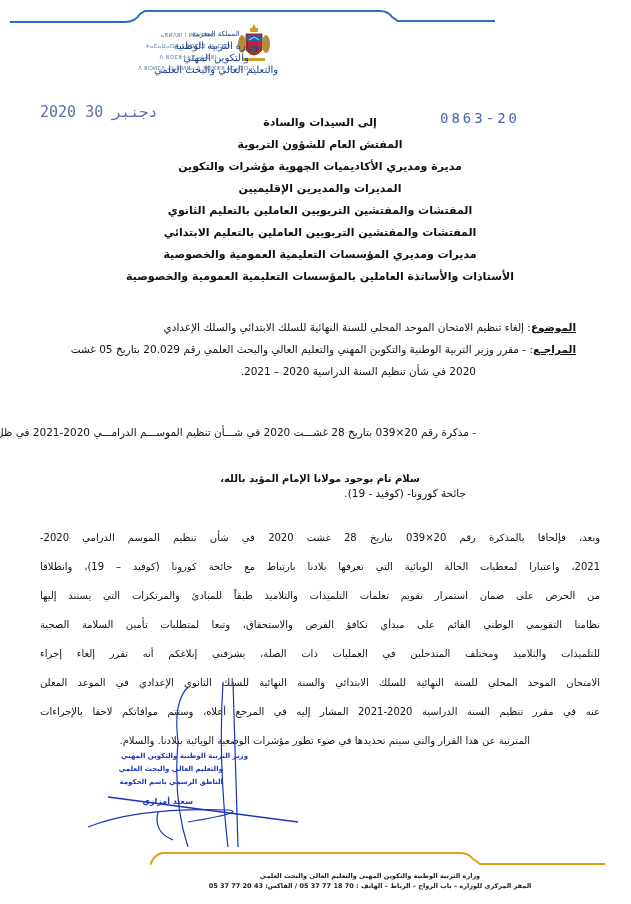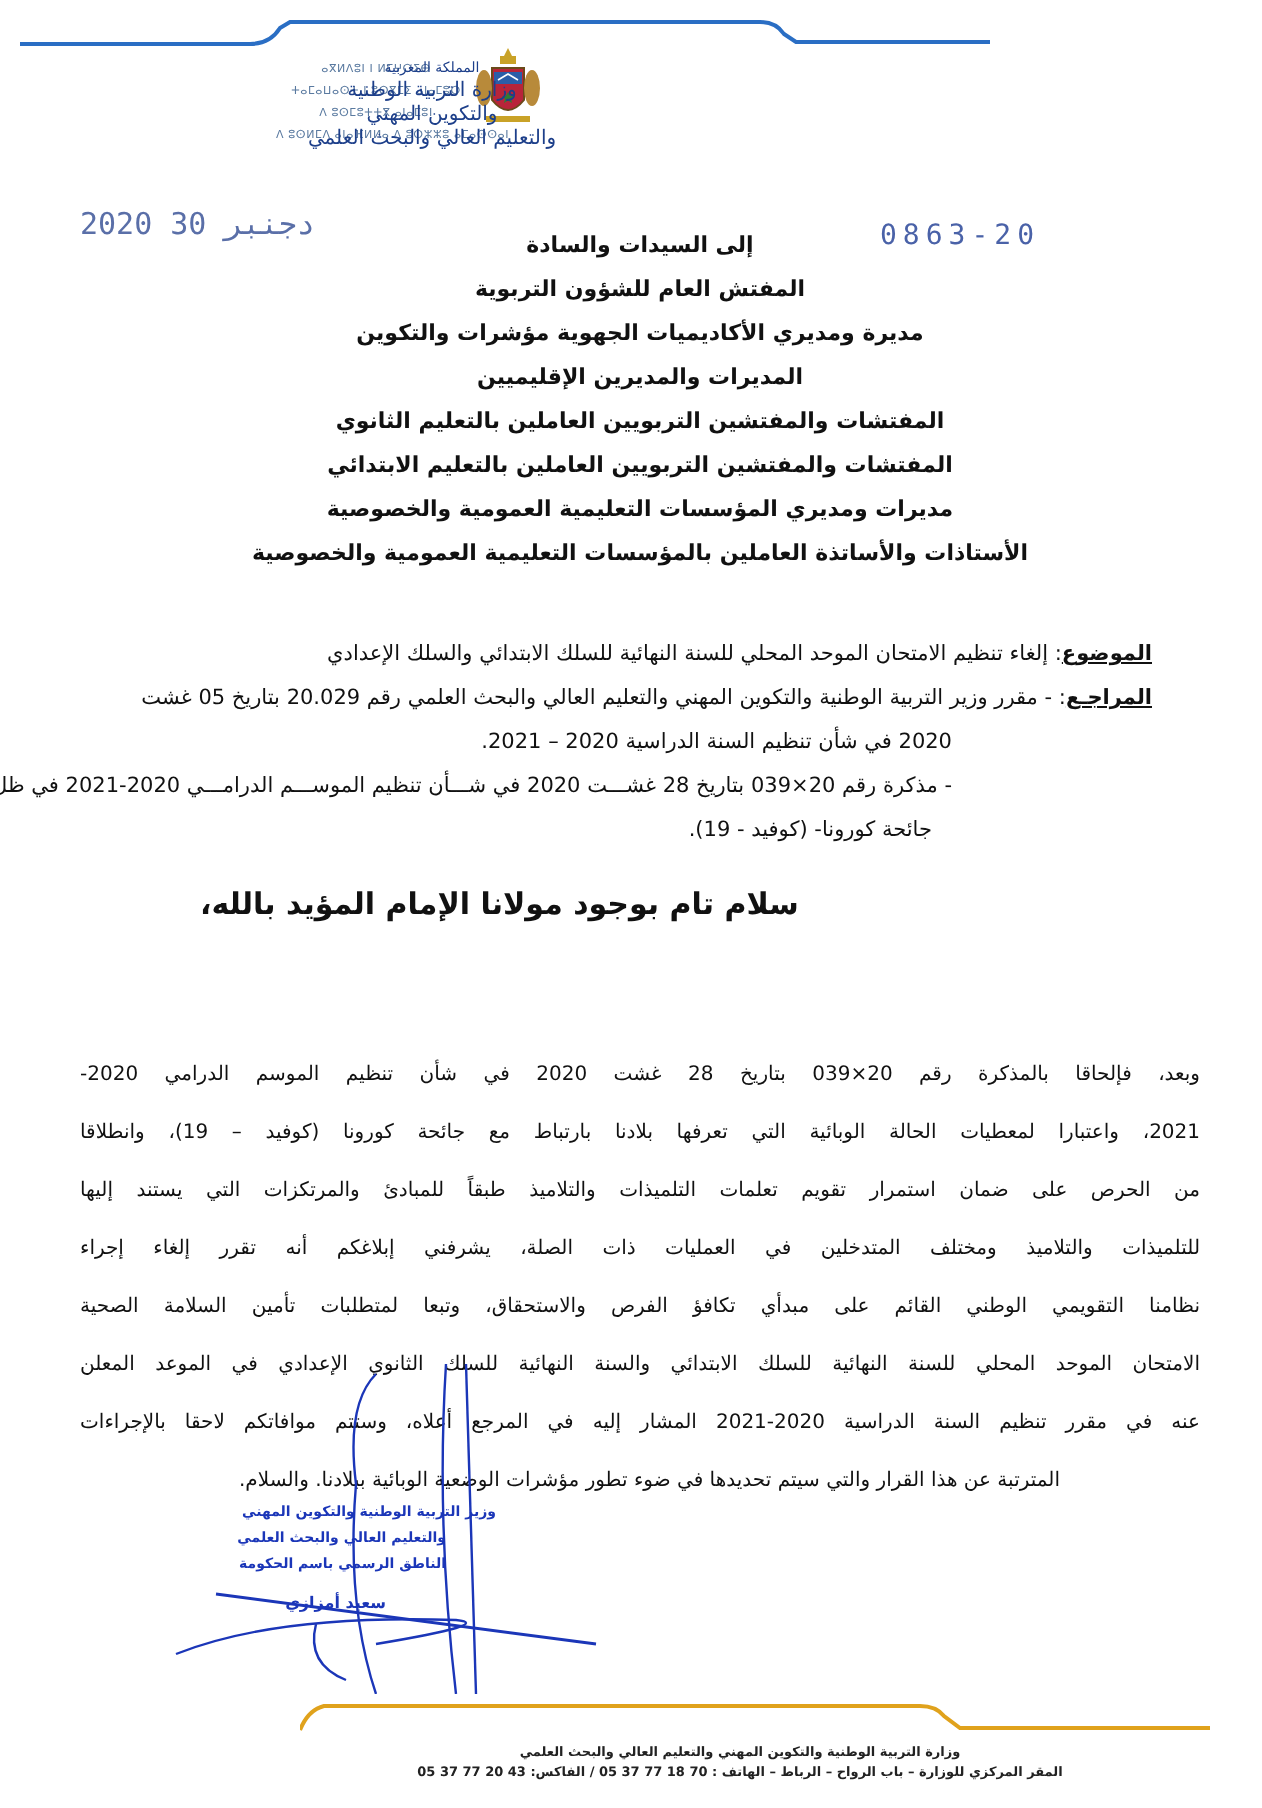--- a/index.html
+++ b/index.html
@@ -27,24 +27,24 @@
     
     .recipients { position: absolute; top: 112px; left: 110px; width: 420px; text-align: center; direction: rtl;
       font-family: "DejaVu Sans", sans-serif; font-weight: bold; font-size: 11px; }
     .recipients div { height: 22px; line-height: 22px; white-space: nowrap; }
 
     
     .meta { position: absolute; top: 316px; right: 55px; width: 520px; direction: rtl; font-size: 10.5px; }
     .meta .row { line-height: 22px; white-space: nowrap; }
     .meta .label { font-weight: bold; text-decoration: underline; }
     .meta .indent { padding-right: 100px; }
-    .meta .indent2 { padding-right: 100px; }
+    .meta .indent2 { padding-right: 100px; margin-top: 39px; }
 
-    .greeting { position: absolute; top: 443px; left: 100px; width: 440px; text-align: left; direction: rtl;
-      font-weight: bold; font-size: 15px; }
+    .greeting { position: absolute; top: 473px; left: 100px; width: 440px; text-align: center; direction: rtl;
+      font-weight: bold; font-size: 10px; }
 
     .body-text { position: absolute; top: 500px; left: 40px; width: 560px; direction: rtl; font-size: 10px; margin-top: 23px; }
     .body-text div { height: 29px; line-height: 29px; white-space: nowrap; text-align: justify; text-align-last: justify; }
     .body-text div.last { text-align-last: right; }
 
     
     .signature { position: absolute; top: 742px; left: 78px; width: 220px; height: 100px; }
     .sig-text { position: absolute; direction: rtl; color: #1b36b8; font-weight: bold; font-size: 7px; line-height: 13px; }
 
     
@@ -111,22 +111,22 @@
   <div class="row indent2">- مذكرة رقم 20×039 بتاريخ 28 غشـــت 2020 في شـــأن تنظيم الموســـم الدرامـــي 2020-2021 في ظل</div>
   <div class="row indent2" style="padding-right:110px">جائحة كورونا- (كوفيد - 19).</div>
 </div>
 
 <div class="greeting">سلام تام بوجود مولانا الإمام المؤيد بالله،</div>
 
 <div class="body-text">
   <div>وبعد، فإلحاقا بالمذكرة رقم 20×039 بتاريخ 28 غشت 2020 في شأن تنظيم الموسم الدرامي 2020-</div>
   <div>2021، واعتبارا لمعطيات الحالة الوبائية التي تعرفها بلادنا بارتباط مع جائحة كورونا (كوفيد – 19)، وانطلاقا</div>
   <div>من الحرص على ضمان استمرار تقويم تعلمات التلميذات والتلاميذ طبقاً للمبادئ والمرتكزات التي يستند إليها</div>
+  <div>نظامنا التقويمي الوطني القائم على مبدأي تكافؤ الفرص والاستحقاق، وتبعا لمتطلبات تأمين السلامة الصحية</div>
   <div>للتلميذات والتلاميذ ومختلف المتدخلين في العمليات ذات الصلة، يشرفني إبلاغكم أنه تقرر إلغاء إجراء</div>
-  <div>نظامنا التقويمي الوطني القائم على مبدأي تكافؤ الفرص والاستحقاق، وتبعا لمتطلبات تأمين السلامة الصحية</div>
   <div>الامتحان الموحد المحلي للسنة النهائية للسلك الابتدائي والسنة النهائية للسلك الثانوي الإعدادي في الموعد المعلن</div>
   <div>عنه في مقرر تنظيم السنة الدراسية 2020-2021 المشار إليه في المرجع أعلاه، وستتم موافاتكم لاحقا بالإجراءات</div>
   <div class="last" style="padding-right:70px">المترتبة عن هذا القرار والتي سيتم تحديدها في ضوء تطور مؤشرات الوضعية الوبائية ببلادنا. والسلام.</div>
 </div>
 
 <div class="signature">
   <svg style="position:absolute;left:0;top:-60px;width:230px;height:165px" viewBox="0 0 230 165">
     <path d="M30 115 L220 140" stroke="#1b36b8" stroke-width="1.5" fill="none"></path>
     <path d="M10 145 Q60 125 150 128 Q170 130 110 140" stroke="#1b36b8" stroke-width="1.2" fill="none"></path>
     <path d="M145 0 Q140 80 150 165" stroke="#1b36b8" stroke-width="1.2" fill="none"></path>

